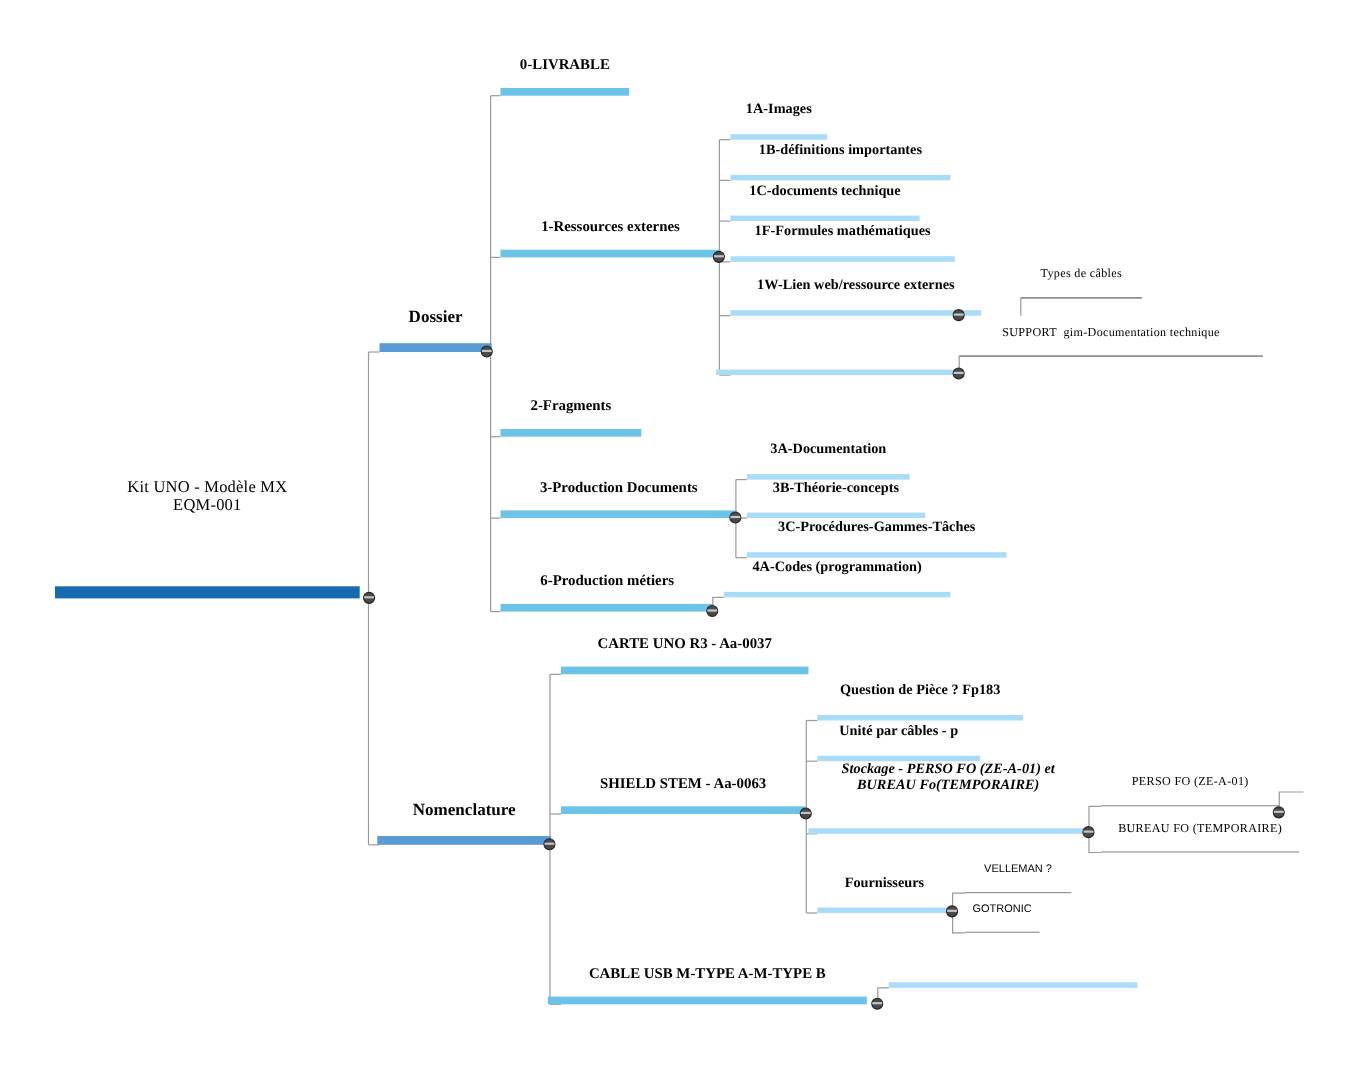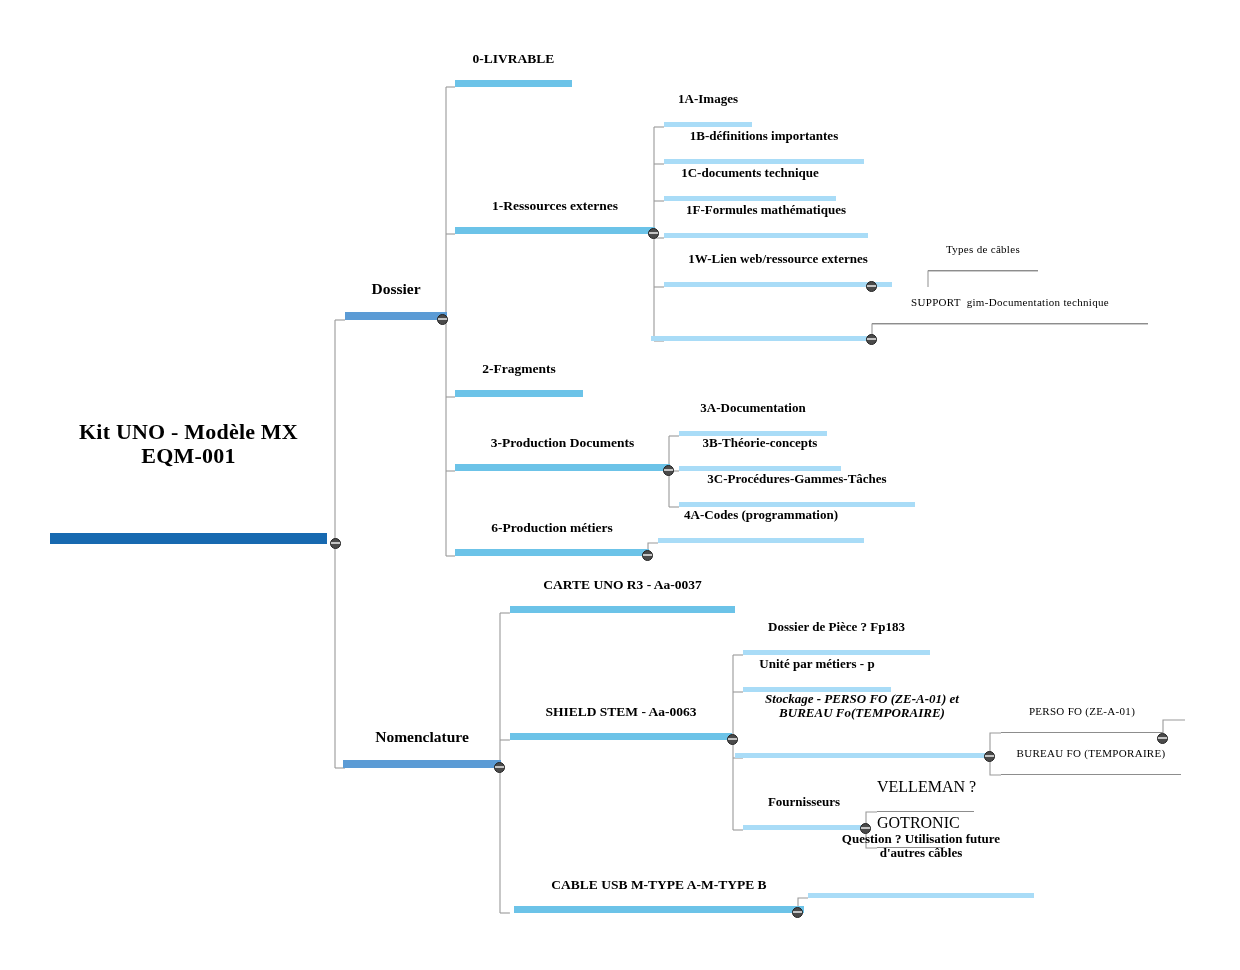--- a/index.html
+++ b/index.html
@@ -47,22 +47,22 @@
     margin-top: 48px;
   }
   .node .bar {
     position: absolute;
     left: 0;
     bottom: 0;
     width: 100%;
   }
   
   .lvl0 .label {
-    font-size: 22px;
-    font-weight: bold;
+    font-size: 15px;
+    font-weight: normal;
     letter-spacing: .2px;
   }
   .lvl0 .bar {
     height: 11px;
     background: #1769b0;
   }
   
   .lvl1 .label {
     font-size: 15.5px;
     font-weight: bold;
@@ -94,22 +94,22 @@
     font-size: 11px;
     font-weight: normal;
     letter-spacing: .3px;
   }
   .lvl4 .bar {
     height: 1px;
     background: #8d8d8d;
   }
   
   .mono .label {
-    font-family: Liberation Serif, serif;
-    font-size: 16px;
+    font-family: Liberation Sans, sans-serif;
+    font-size: 10px;
     letter-spacing: 0;
   }
   .dot {
     position: absolute;
     width: 11px;
     height: 11px;
     border-radius: 50%;
     background: #4a4a4a;
     border: 1px solid #222222;
     box-sizing: border-box;
@@ -297,33 +297,33 @@
     <div class="label">CARTE UNO R3 - Aa-0037</div>
     <div class="bar"></div>
   </div>
 
   <div class="node lvl2" style="left:510px; top:720px; width:222px; height:20px;">
     <div class="label">SHIELD STEM - Aa-0063</div>
     <div class="bar"></div>
   </div>
   <div class="dot" style="left:727px; top:734px;"></div>
 
-  <div class="node lvl2" style="left:514px; top:893px; width:290px; height:20px;">
+  <div class="node lvl2" style="left:498px; top:893px; width:290px; height:20px;">
     <div class="label">CABLE USB M-TYPE A-M-TYPE B</div>
     <div class="bar"></div>
   </div>
   <div class="dot" style="left:792px; top:907px;"></div>
 
   <div class="node lvl3" style="left:743px; top:636px; width:187px; height:19px;">
-    <div class="label">Dossier de Pièce ? Fp183</div>
+    <div class="label">Question de Pièce ? Fp183</div>
     <div class="bar"></div>
   </div>
 
   <div class="node lvl3" style="left:743px; top:673px; width:148px; height:19px;">
-    <div class="label">Unité par métiers - p</div>
+    <div class="label">Unité par câbles - p</div>
     <div class="bar"></div>
   </div>
 
   <div class="node lvl3" style="left:735px; top:722px; width:254px; height:36px;font-style:italic;">
     <div class="label"><span>Stockage - PERSO FO (ZE-A-01) et</span><br><span>BUREAU Fo(TEMPORAIRE)</span></div>
     <div class="bar"></div>
   </div>
   <div class="dot" style="left:984px; top:751px;"></div>
 
   <div class="node lvl3" style="left:743px; top:811px; width:122px; height:19px;">
@@ -347,17 +347,16 @@
     <div class="label">VELLEMAN ?</div>
     <div class="bar"></div>
   </div>
 
   <div class="node lvl4 mono" style="left:877px; top:833px; width:68px; height:15px;">
     <div class="label">GOTRONIC</div>
     <div class="bar"></div>
   </div>
 
   <div class="node lvl3" style="left:808px; top:862px; width:226px; height:36px;">
-    <div class="label"><span>Question ? Utilisation future</span><br><span>d'autres câbles</span></div>
     <div class="bar"></div>
   </div>
 
 </div>
 
 </body></html>

